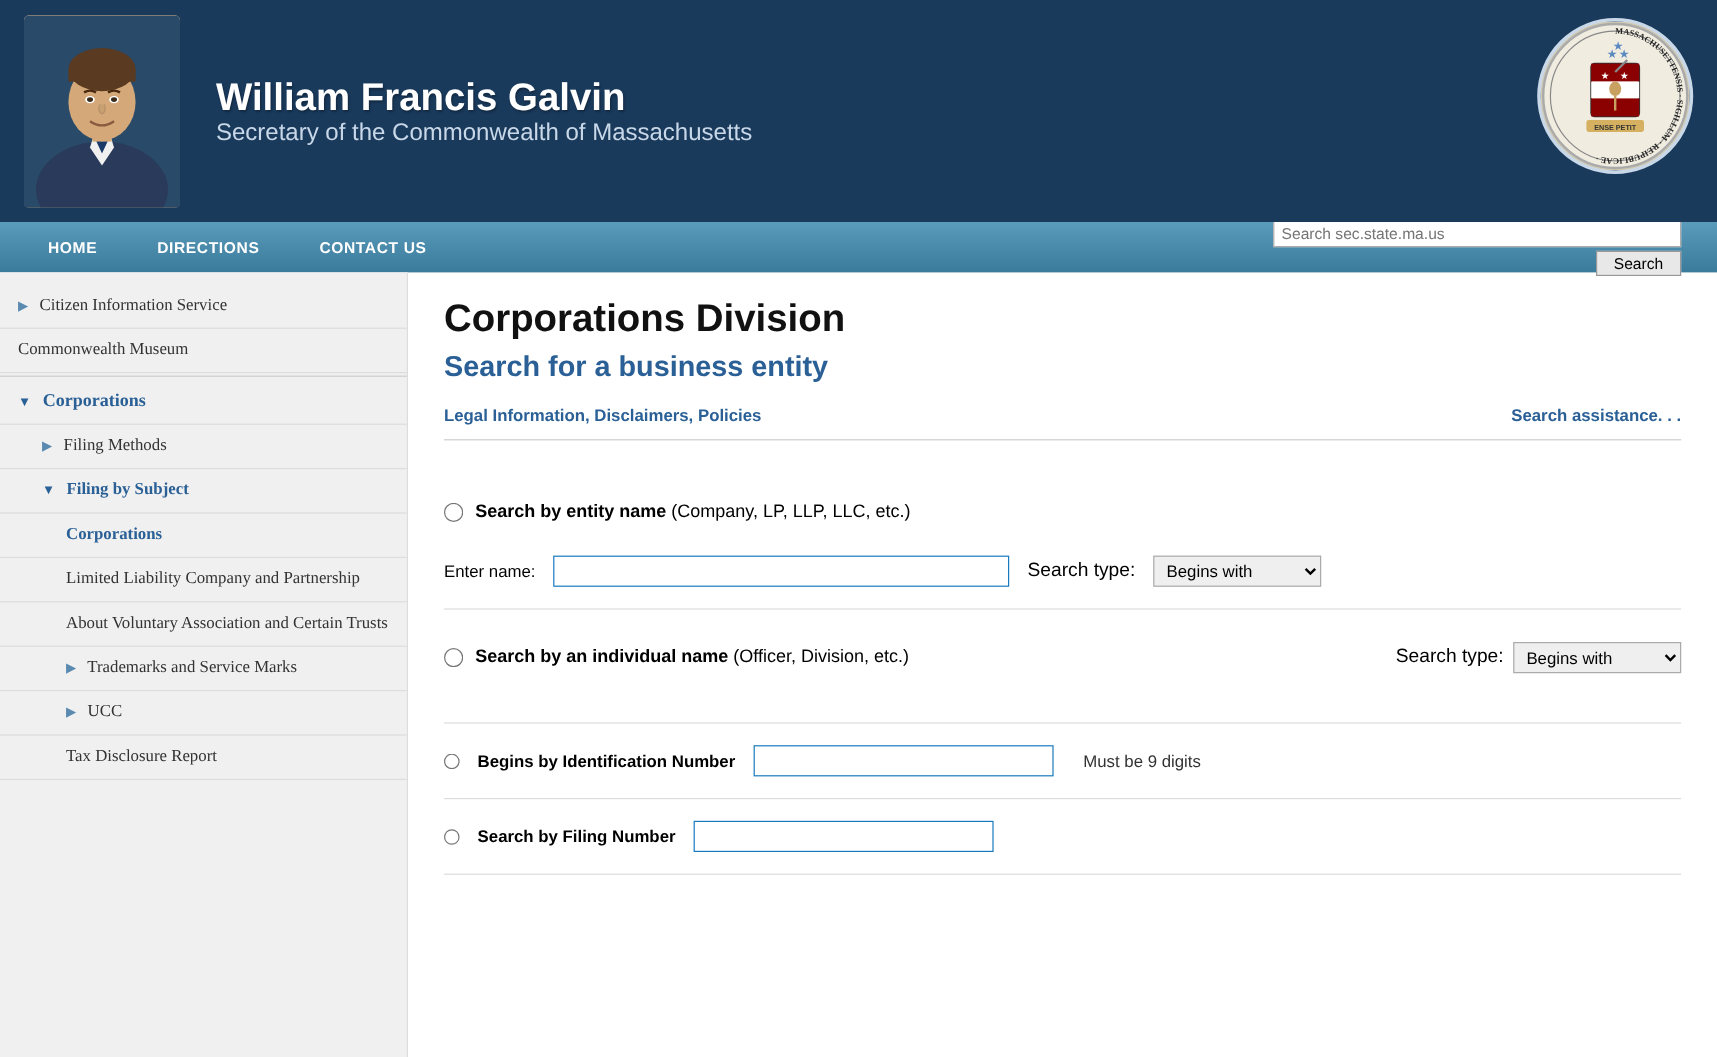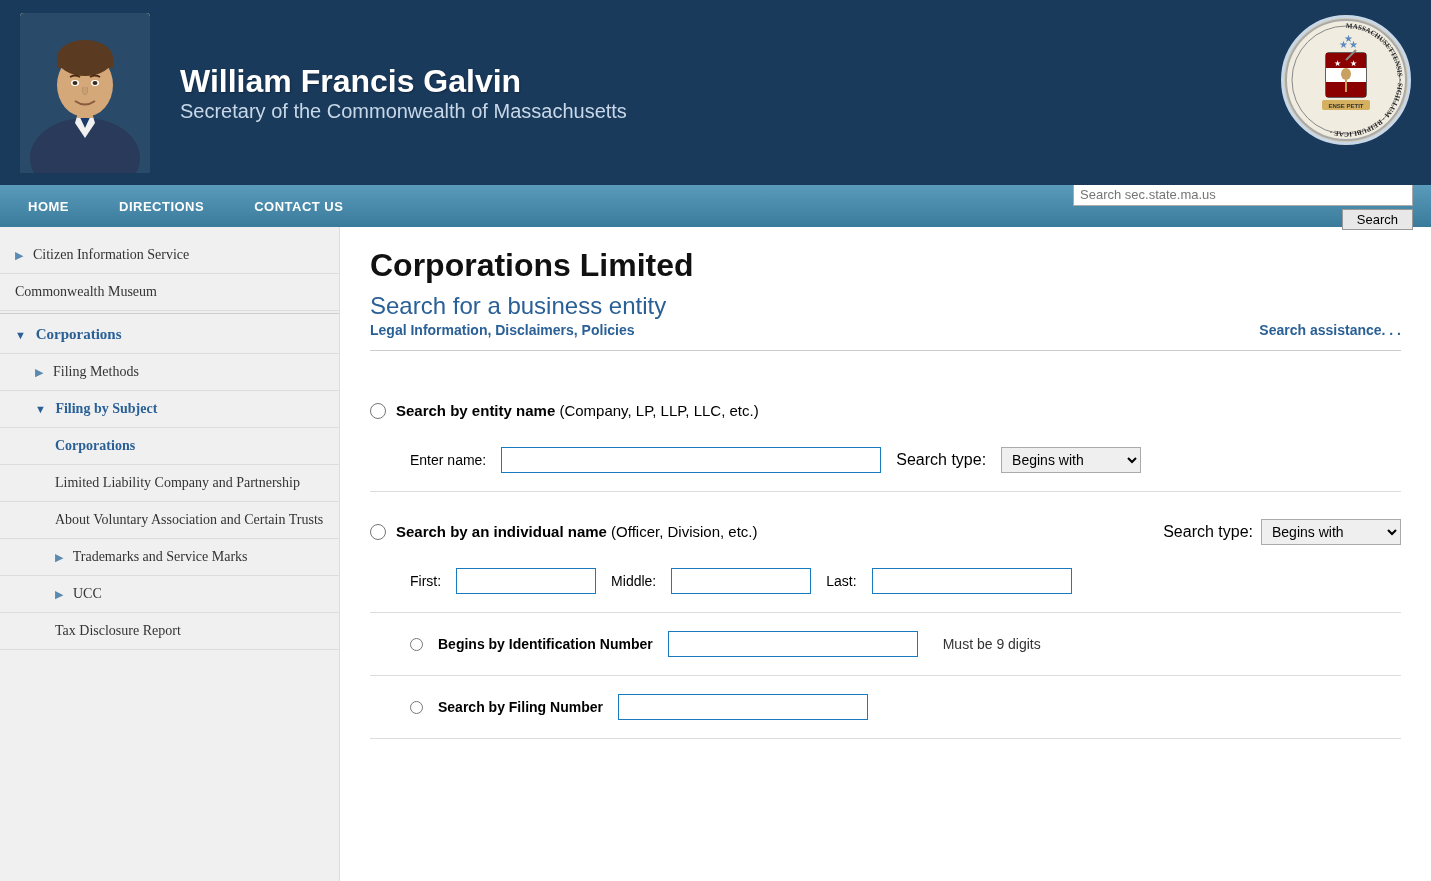--- a/index.html
+++ b/index.html
@@ -62,21 +62,21 @@
       justify-content: center;
       overflow: hidden;
       position: relative;
     }
 
     
     .navbar {
       background: linear-gradient(to bottom, #5a9aba, #3a7a9a);
       display: flex;
       align-items: center;
-      padding: 3px;
+      padding: 15px;
       height: 42px;
     }
     .nav-items {
       display: flex;
       align-items: center;
       flex: 1;
     }
     .nav-item {
       color: #fff;
       font-size: 13px;
@@ -177,23 +177,23 @@
       padding: 20px 30px;
     }
     .content-title {
       font-size: 32px;
       font-weight: bold;
       color: #111;
       margin-bottom: 8px;
     }
     .content-subtitle {
       font-size: 24px;
-      font-weight: normal;
+      font-weight: bold;
       color: #2a6096;
-      margin-bottom: 2px;
+      margin-bottom: 18px;
     }
     .content-links {
       display: flex;
       justify-content: space-between;
       margin-bottom: 20px;
       border-bottom: 1px solid #ccc;
       padding-bottom: 12px;
       align-items: flex-end;
     }
     .content-link {
@@ -227,21 +227,20 @@
       cursor: pointer;
     }
     .search-section-header label strong {
       font-weight: bold;
     }
     .search-row {
       display: flex;
       align-items: center;
       gap: 15px;
       flex-wrap: wrap;
-      margin-left: 40px;
     }
     .search-row label {
       font-size: 14px;
       white-space: nowrap;
     }
     .search-row input[type="text"] {
       border: 1px solid #1a7abf;
       padding: 4px 6px;
       font-size: 14px;
     }
@@ -423,21 +422,21 @@
     </div>
 
     <div class="sidebar-item level-2">
       <span>Tax Disclosure Report</span>
     </div>
 
   </aside>
 
   <main class="content">
 
-    <h1 class="content-title">Corporations Limited</h1>
+    <h1 class="content-title">Corporations Division</h1>
     <h2 class="content-subtitle">Search for a business entity</h2>
 
     <div class="content-links">
       <a class="content-link">Legal Information, Disclaimers, Policies</a>
       <a class="content-link">Search assistance. . .</a>
     </div>
 
     <div class="search-section">
       <div style="display:flex; align-items:center; justify-content:space-between; margin-bottom:14px;">
         <div class="search-section-header">
@@ -471,28 +470,20 @@
         </div>
         <div style="display:flex; align-items:center; gap:8px;">
           <span class="search-type-label">Search type:</span>
           <select class="search-type-select">
             <option>Begins with</option>
             <option>Contains</option>
             <option>Exact</option>
           </select>
         </div>
       </div>
-      <div class="search-row">
-        <label>First:</label>
-        <input type="text" class="first-input" style="">
-        <label>Middle:</label>
-        <input type="text" class="middle-input" style="">
-        <label>Last:</label>
-        <input type="text" class="last-input" style="">
-      </div>
     </div>
 
     <div class="search-section">
       <div class="search-row">
         <input type="radio" name="search-type-radio" style="">
         <label>
           <strong>Begins by Identification Number</strong>
         </label>
         <input type="text" class="id-input" style="">
         <span class="must-digits">Must be 9 digits</span>

